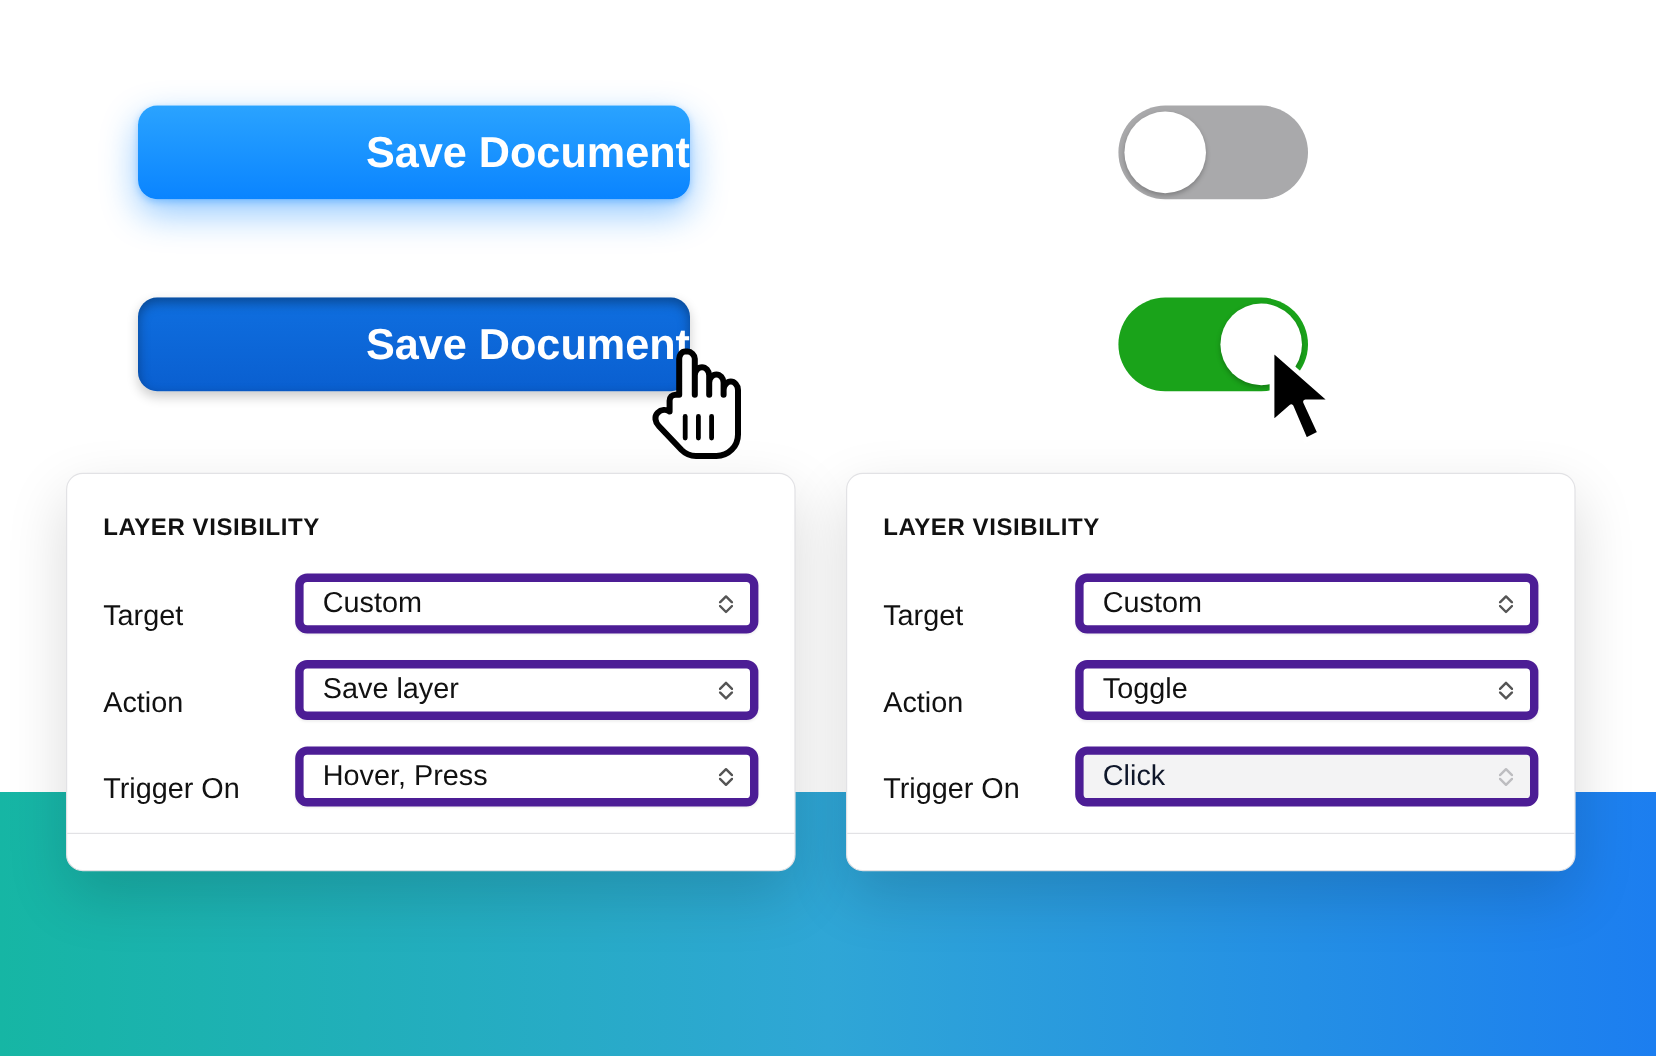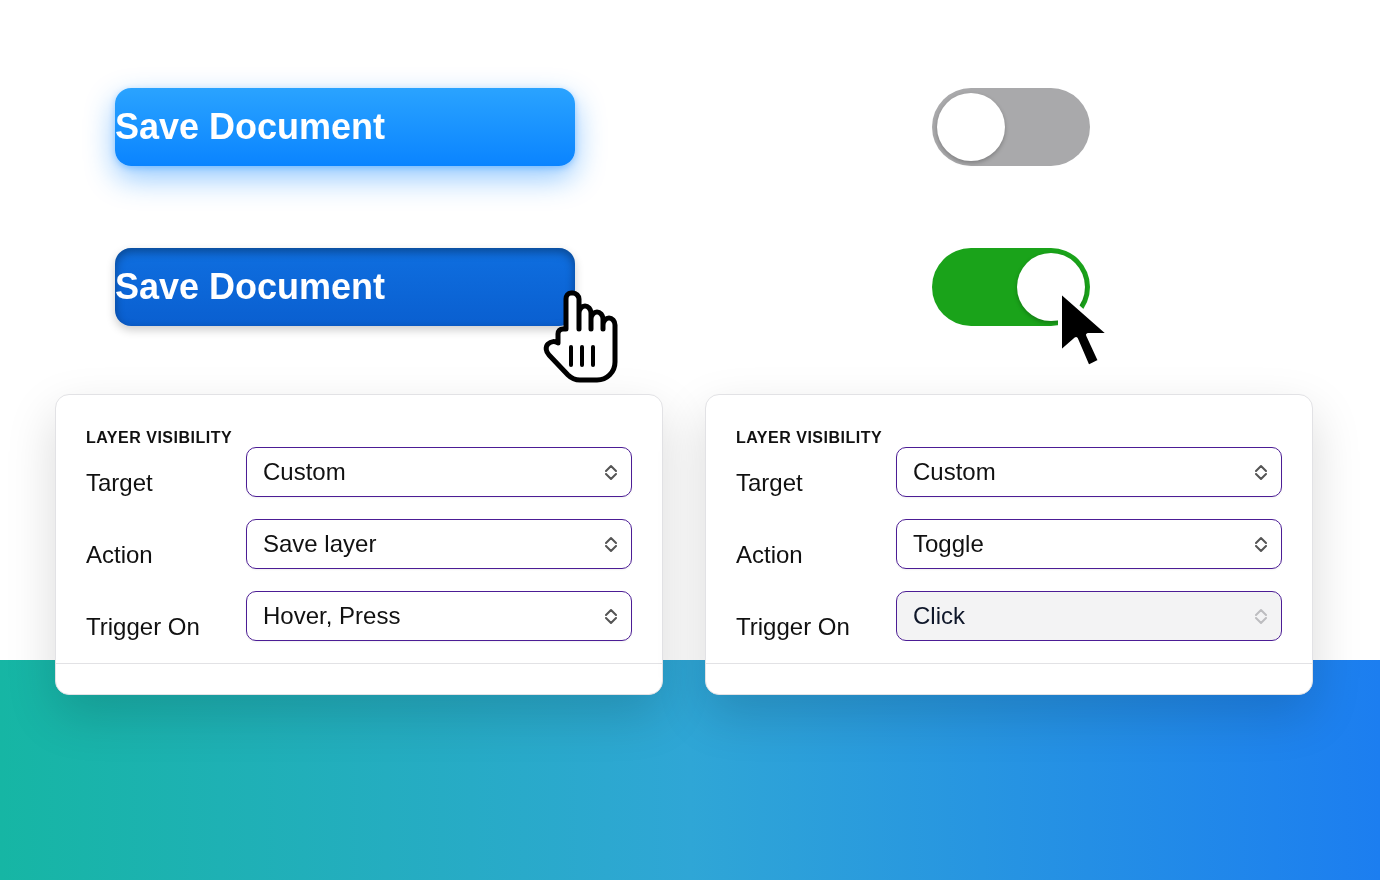--- a/index.html
+++ b/index.html
@@ -27,21 +27,21 @@
   .save-btn {
     position: absolute;
     width: 460px;
     height: 78px;
     border-radius: 16px;
     color: #fff;
     font-size: 36px;
     font-weight: 700;
     display: flex;
     align-items: center;
-    justify-content: flex-start;
+    justify-content: flex-end;
     cursor: pointer;
     user-select: none;
   }
   .save-btn.normal {
     left: 115px;
     top: 88px;
     background: linear-gradient(180deg, #2aa3ff 0%, #0a84ff 100%);
     box-shadow: 0 12px 30px rgba(10,132,255,0.45), 0 2px 6px rgba(10,132,255,0.3);
   }
   .save-btn.pressed {
@@ -85,40 +85,41 @@
     width: 608px;
     background: #fff;
     border: 1px solid #e2e2e5;
     border-radius: 14px;
     box-shadow: 0 20px 50px rgba(0,0,0,0.15);
     padding: 34px 30px 30px 30px;
   }
   .panel.left  { left: 55px;  top: 394px; }
   .panel.right { left: 705px; top: 394px; }
   .panel-title {
-    font-size: 16px;
+    font-size: 20px;
     font-weight: 700;
     letter-spacing: 0.5px;
     color: #111;
+    margin-bottom: 26px;
   }
   .row {
     display: flex;
     align-items: flex-end;
     margin-bottom: 22px;
   }
   .row:last-child { margin-bottom: 10px; }
   .row-label {
     width: 160px;
     font-size: 24px;
     color: #111;
   }
   .select {
     flex: 1;
     height: 50px;
-    border: 1px solid #4c1d95;
+    border: 7px solid #4c1d95;
     border-radius: 10px;
     background: #fff;
     box-shadow: 0 1px 2px rgba(0,0,0,0.06);
     display: flex;
     align-items: center;
     justify-content: space-between;
     padding: 0 14px 0 16px;
     cursor: pointer;
   }
   .select.disabled {

